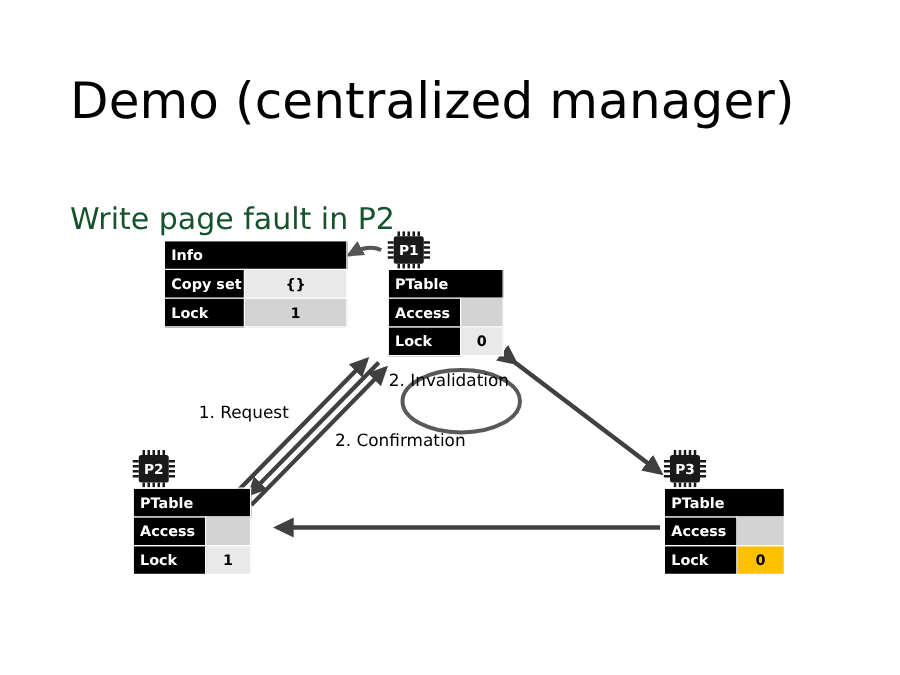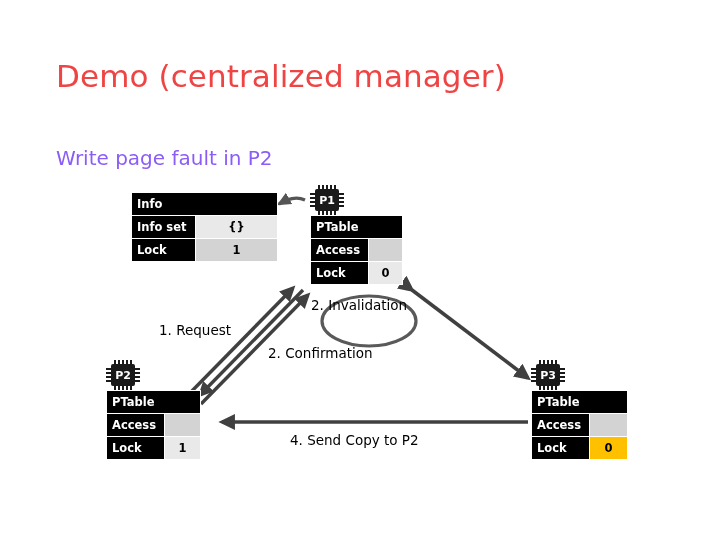--- a/index.html
+++ b/index.html
@@ -20,33 +20,33 @@
     position: absolute;
     inset: 0;
     background: #ffffff;
   }
 
   
   .slide-title {
     position: absolute;
     left: 56px;
     top: 58px;
-    font-size: 31px;
+    font-size: 40px;
     font-weight: 400;
     letter-spacing: 0.1px;
-    color: #ef4444;
+    color: #000000;
     white-space: nowrap;
   }
   .slide-subtitle {
     position: absolute;
     left: 56px;
-    top: 146px;
-    font-size: 20px;
+    top: 161px;
+    font-size: 24px;
     font-weight: 400;
-    color: #8b5cf6;
+    color: #14532d;
     white-space: nowrap;
   }
 
   
   .tbl {
     position: absolute;
     border-collapse: collapse;
     table-layout: fixed;
   }
   .tbl td {
@@ -188,21 +188,21 @@
   <table class="tbl" id="info-table">
     <colgroup>
         <col class="c1">
         <col class="c2">
       </colgroup>
     <tbody>
       <tr>
         <td class="cell-hdr" colspan="2">Info</td>
       </tr>
       <tr>
-        <td class="cell-hdr">Info set</td>
+        <td class="cell-hdr">Copy set</td>
         <td class="cell-val val-light">{}</td>
       </tr>
       <tr>
         <td class="cell-hdr">Lock</td>
         <td class="cell-val val-dark">1</td>
       </tr>
     </tbody>
   </table>
 
   <table class="tbl" id="p1-ptable">
@@ -310,16 +310,15 @@
       </tr>
       <tr>
         <td class="cell-hdr">Lock</td>
         <td class="cell-val val-amber">0</td>
       </tr>
     </tbody>
   </table>
 
   <div class="arrow-label" id="lbl-1">1. Request</div>
   <div class="arrow-label" id="lbl-2">2. Invalidation</div>
-  <div class="arrow-label" id="lbl-4">4. Send Copy to P2</div>
   <div class="arrow-label" id="lbl-5">2. Confirmation</div>
 
 </div>
 
 </body></html>

